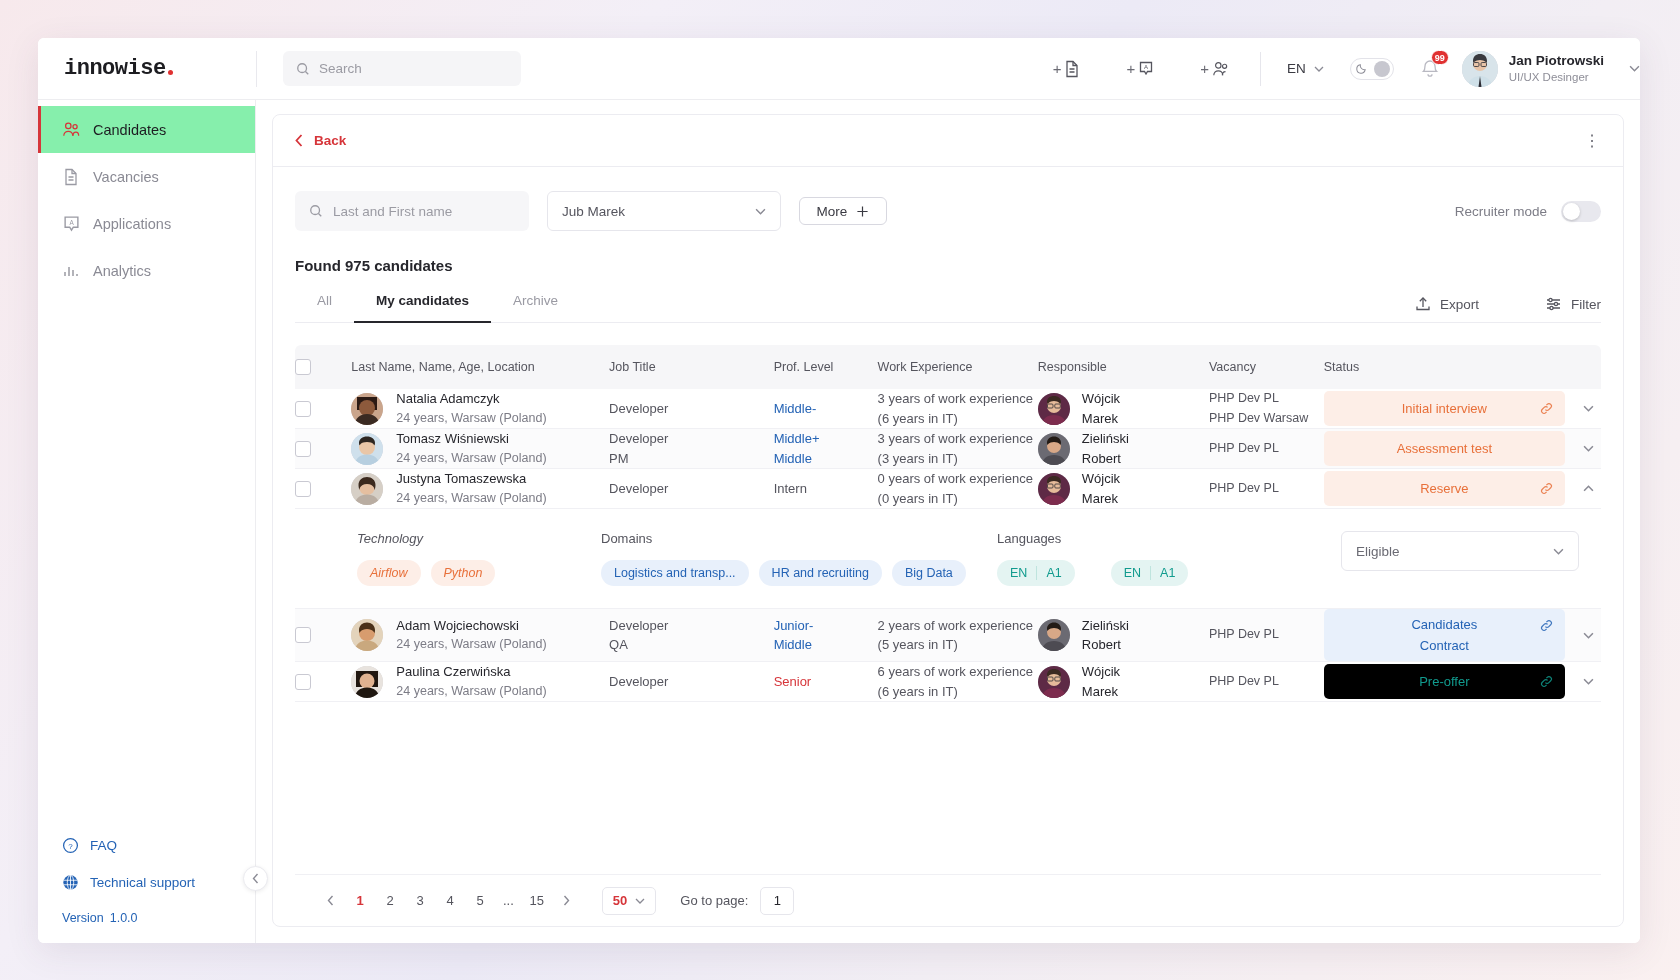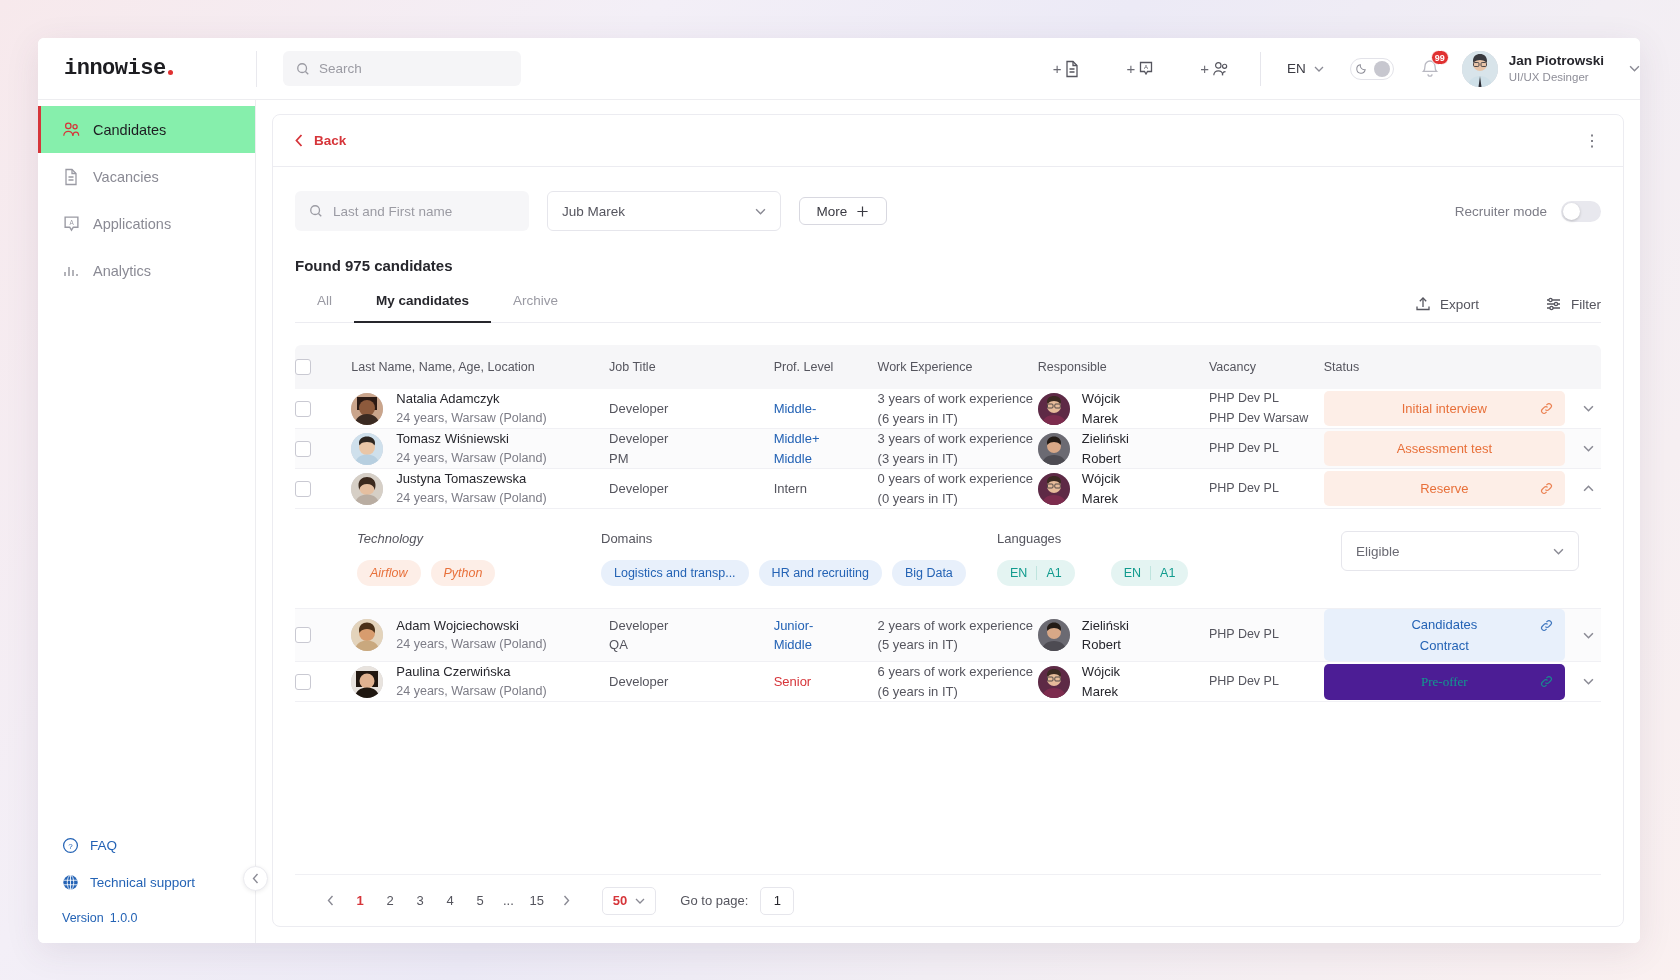--- a/index.html
+++ b/index.html
@@ -212,21 +212,21 @@
   .chip{
     flex:1; border-radius:5px; padding:10px 12px;
     display:flex; align-items:center; justify-content:center; position:relative;
     font-size:13px; text-align:center; cursor:pointer;
   }
   .chip .lbl{ flex:1; }
   .chip .link{ position:absolute; right:12px; font-size:12px; opacity:.85;}
   .chip.orange{ background:#fdeee7; color:#e8703a;}
   .chip.peach{ background:#fdeee7; color:#e8703a;}
   .chip.blue{ background:#e8f0fb; color:#2463b5;}
-  .chip.teal{ background:#4c1d95; color:#119b8e;font-family:Liberation Serif, serif;}
+  .chip.teal{ background:#000000; color:#119b8e;}
   .chip.stack{ flex-direction:column; gap:6px; padding:8px 12px;}
   .expander{
     width:26px;height:26px;border-radius:50%;
     display:flex;align-items:center;justify-content:center;
     color:#8a8a94;font-size:10px;cursor:pointer; flex:none;
   }
 
   
   .detail td{ padding:0 0 0 0; }
   .detail-inner{

